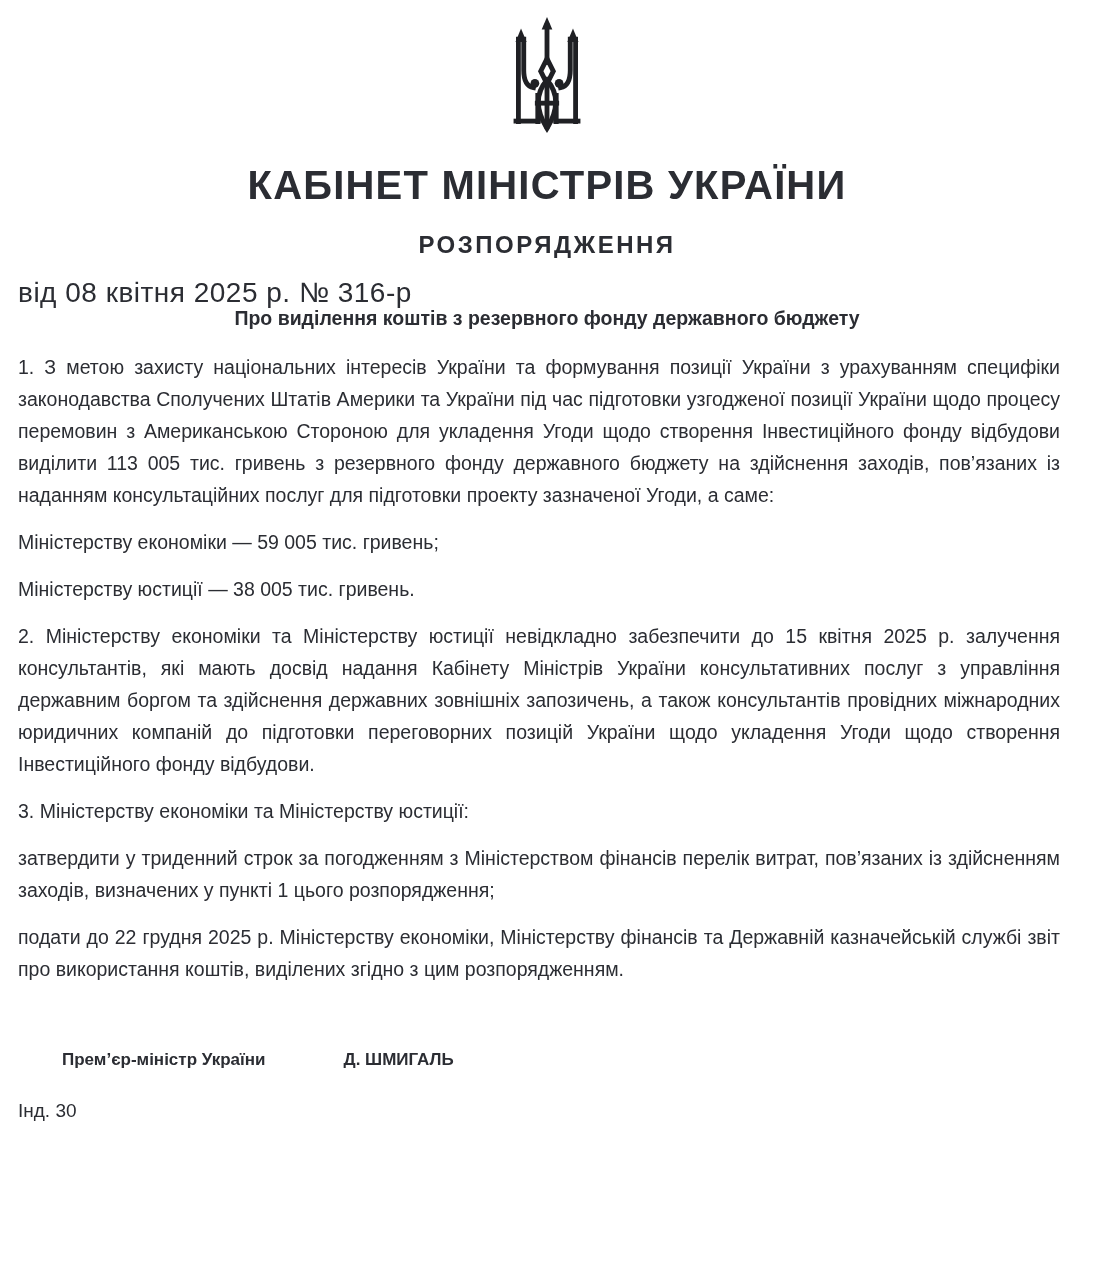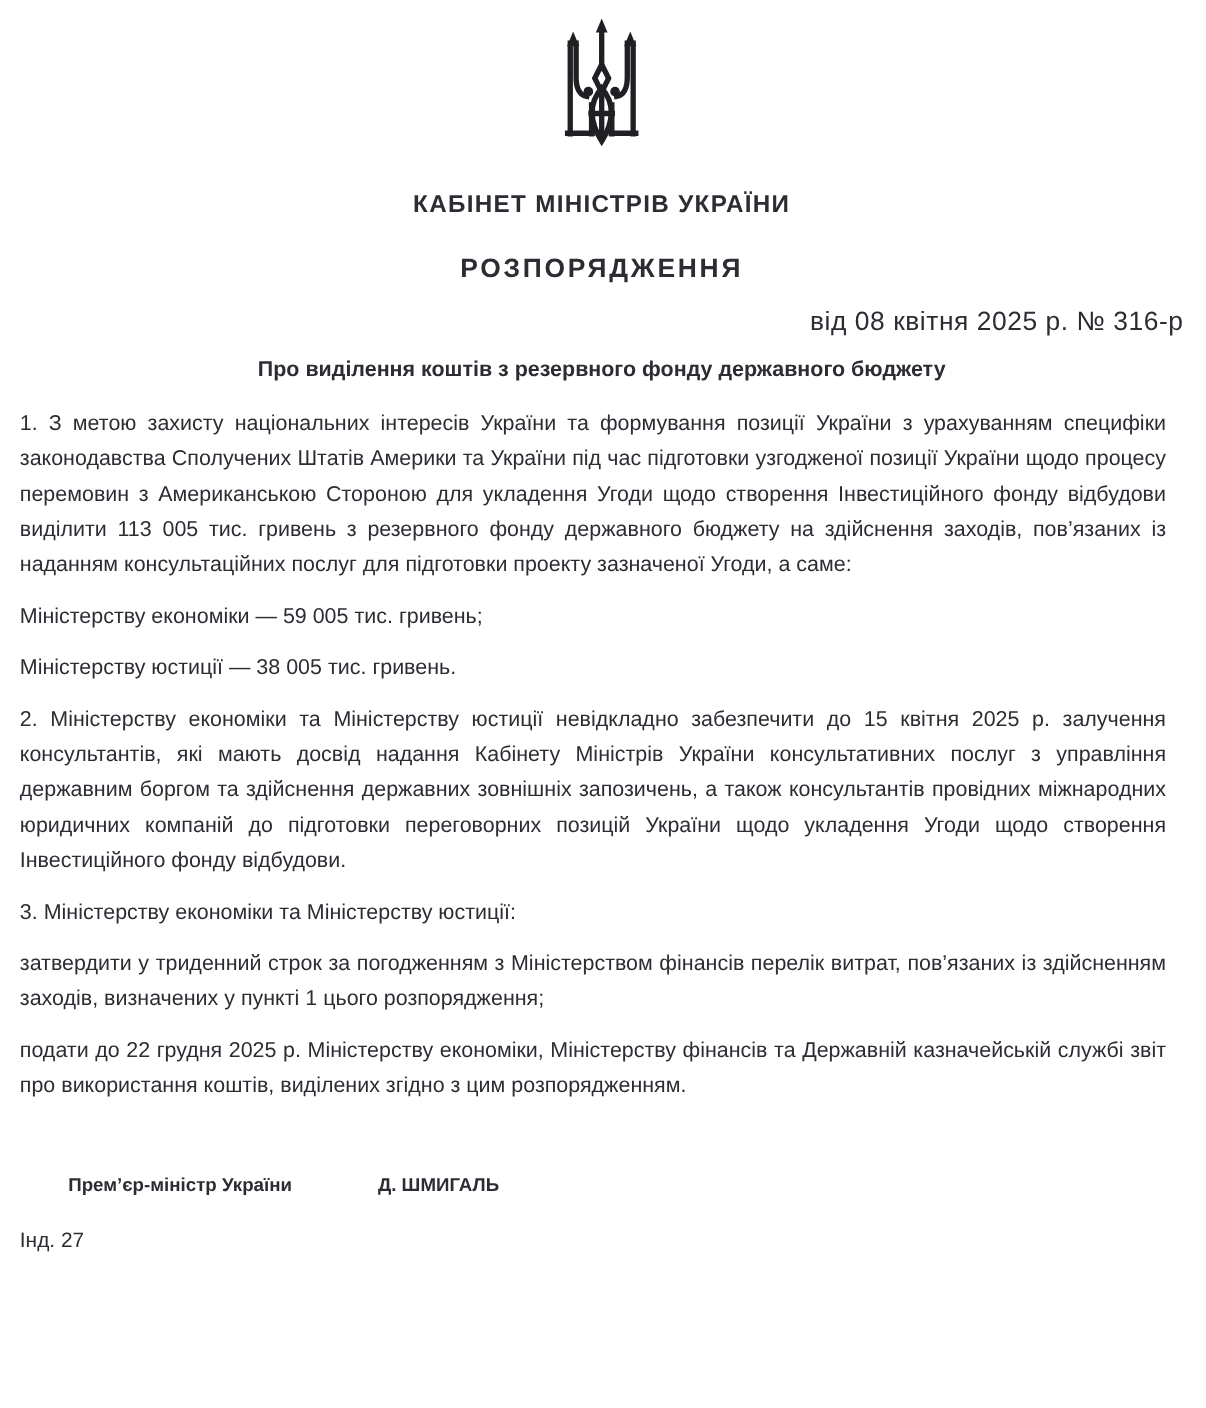--- a/index.html
+++ b/index.html
@@ -20,50 +20,49 @@
     height: 1280px;
     padding: 14px 20px 0 18px;
   }
   .emblem {
     width: 80px;
     margin: 0 auto;
   }
   .emblem svg { display: block; }
   .org {
     margin: 25px 0 0 0;
-    font-size: 22px;
+    font-size: 40px;
     line-height: 41px;
     font-weight: 700;
     letter-spacing: 1.2px;
     text-align: center;
   }
   .doctype {
     margin-top: 26px;
     font-size: 24px;
     line-height: 25px;
     font-weight: 700;
     letter-spacing: 2.5px;
     text-align: center;
   }
   .dateline {
     margin-top: 23px;
-    font-size: 24px;
+    font-size: 28px;
     line-height: 26px;
     font-weight: 400;
     letter-spacing: 0.5px;
-    text-align: right;
+    text-align: left;
   }
   .city {
     margin-top: 21px;
     font-size: 19px;
     line-height: 23px;
     text-align: center;
   }
   .title {
-    margin-top: 18px;
     font-size: 19.5px;
     line-height: 24px;
     font-weight: 700;
     text-align: center;
   }
   .body p {
     margin: 15px 16px 0 0;
     font-size: 19.5px;
     line-height: 32px;
     text-align: justify;
@@ -139,15 +138,15 @@
     <p>3. Міністерству економіки та Міністерству юстиції:</p>
     <p>затвердити у триденний строк за погодженням з Міністерством фінансів перелік витрат, пов’язаних із здійсненням заходів, визначених у пункті 1 цього розпорядження;</p>
     <p>подати до 22 грудня 2025 р. Міністерству економіки, Міністерству фінансів та Державній казначейській службі звіт про використання коштів, виділених згідно з цим розпорядженням.</p>
   </div>
 
   <div class="sig">
     <span class="sig-pos">Прем’єр-міністр України</span>
     <span class="sig-name">Д. ШМИГАЛЬ</span>
   </div>
 
-  <div class="index">Інд. 27</div>
+  <div class="index">Інд. 30</div>
 
 </div>
 
 </body></html>

